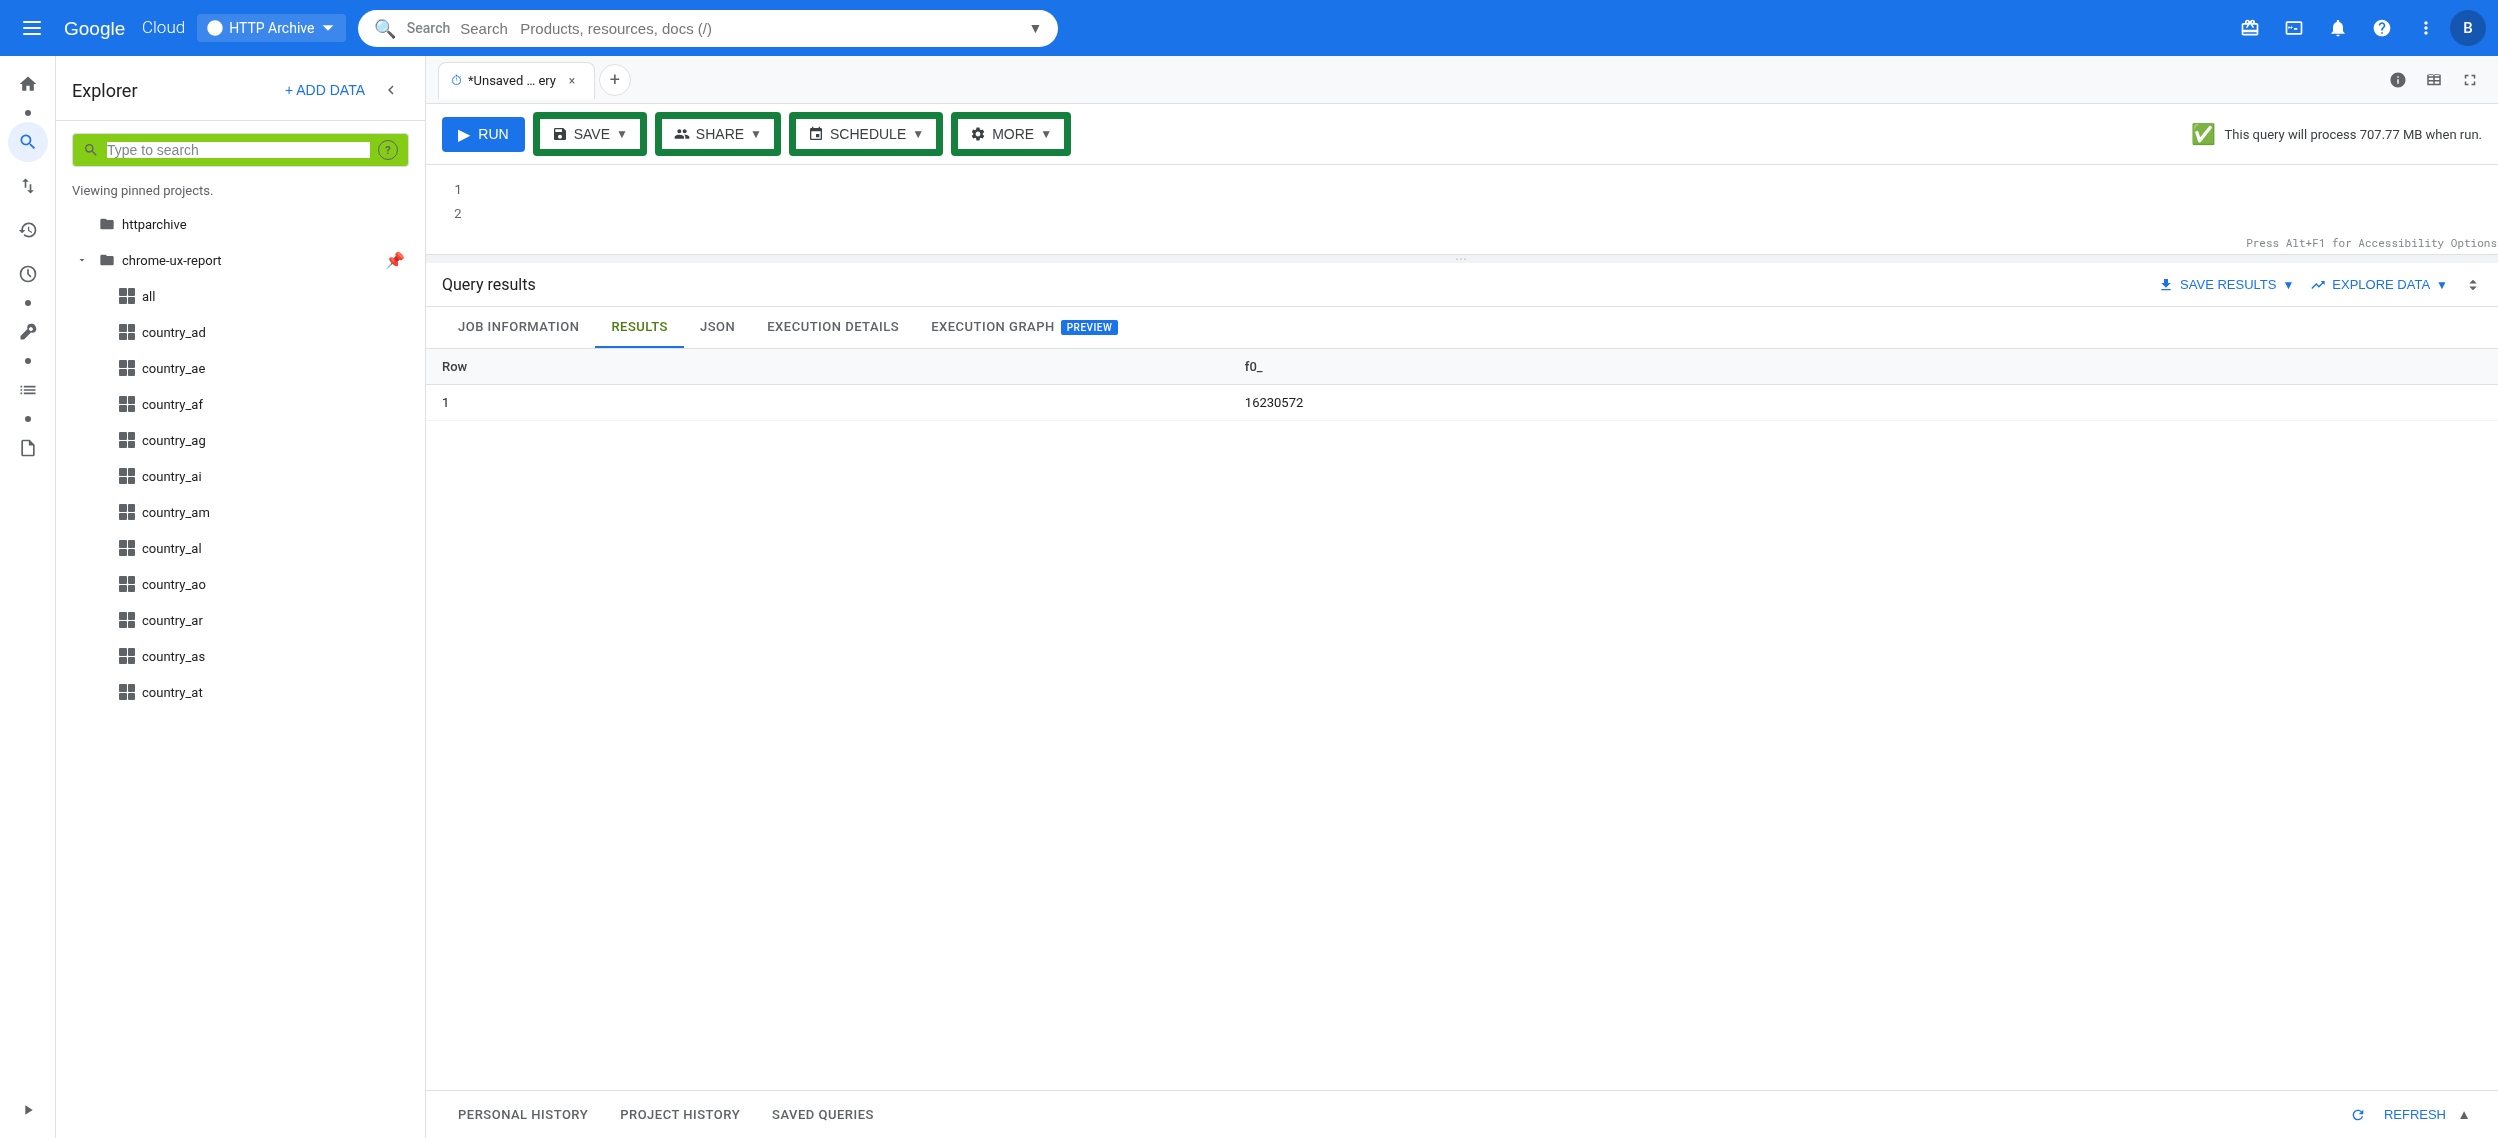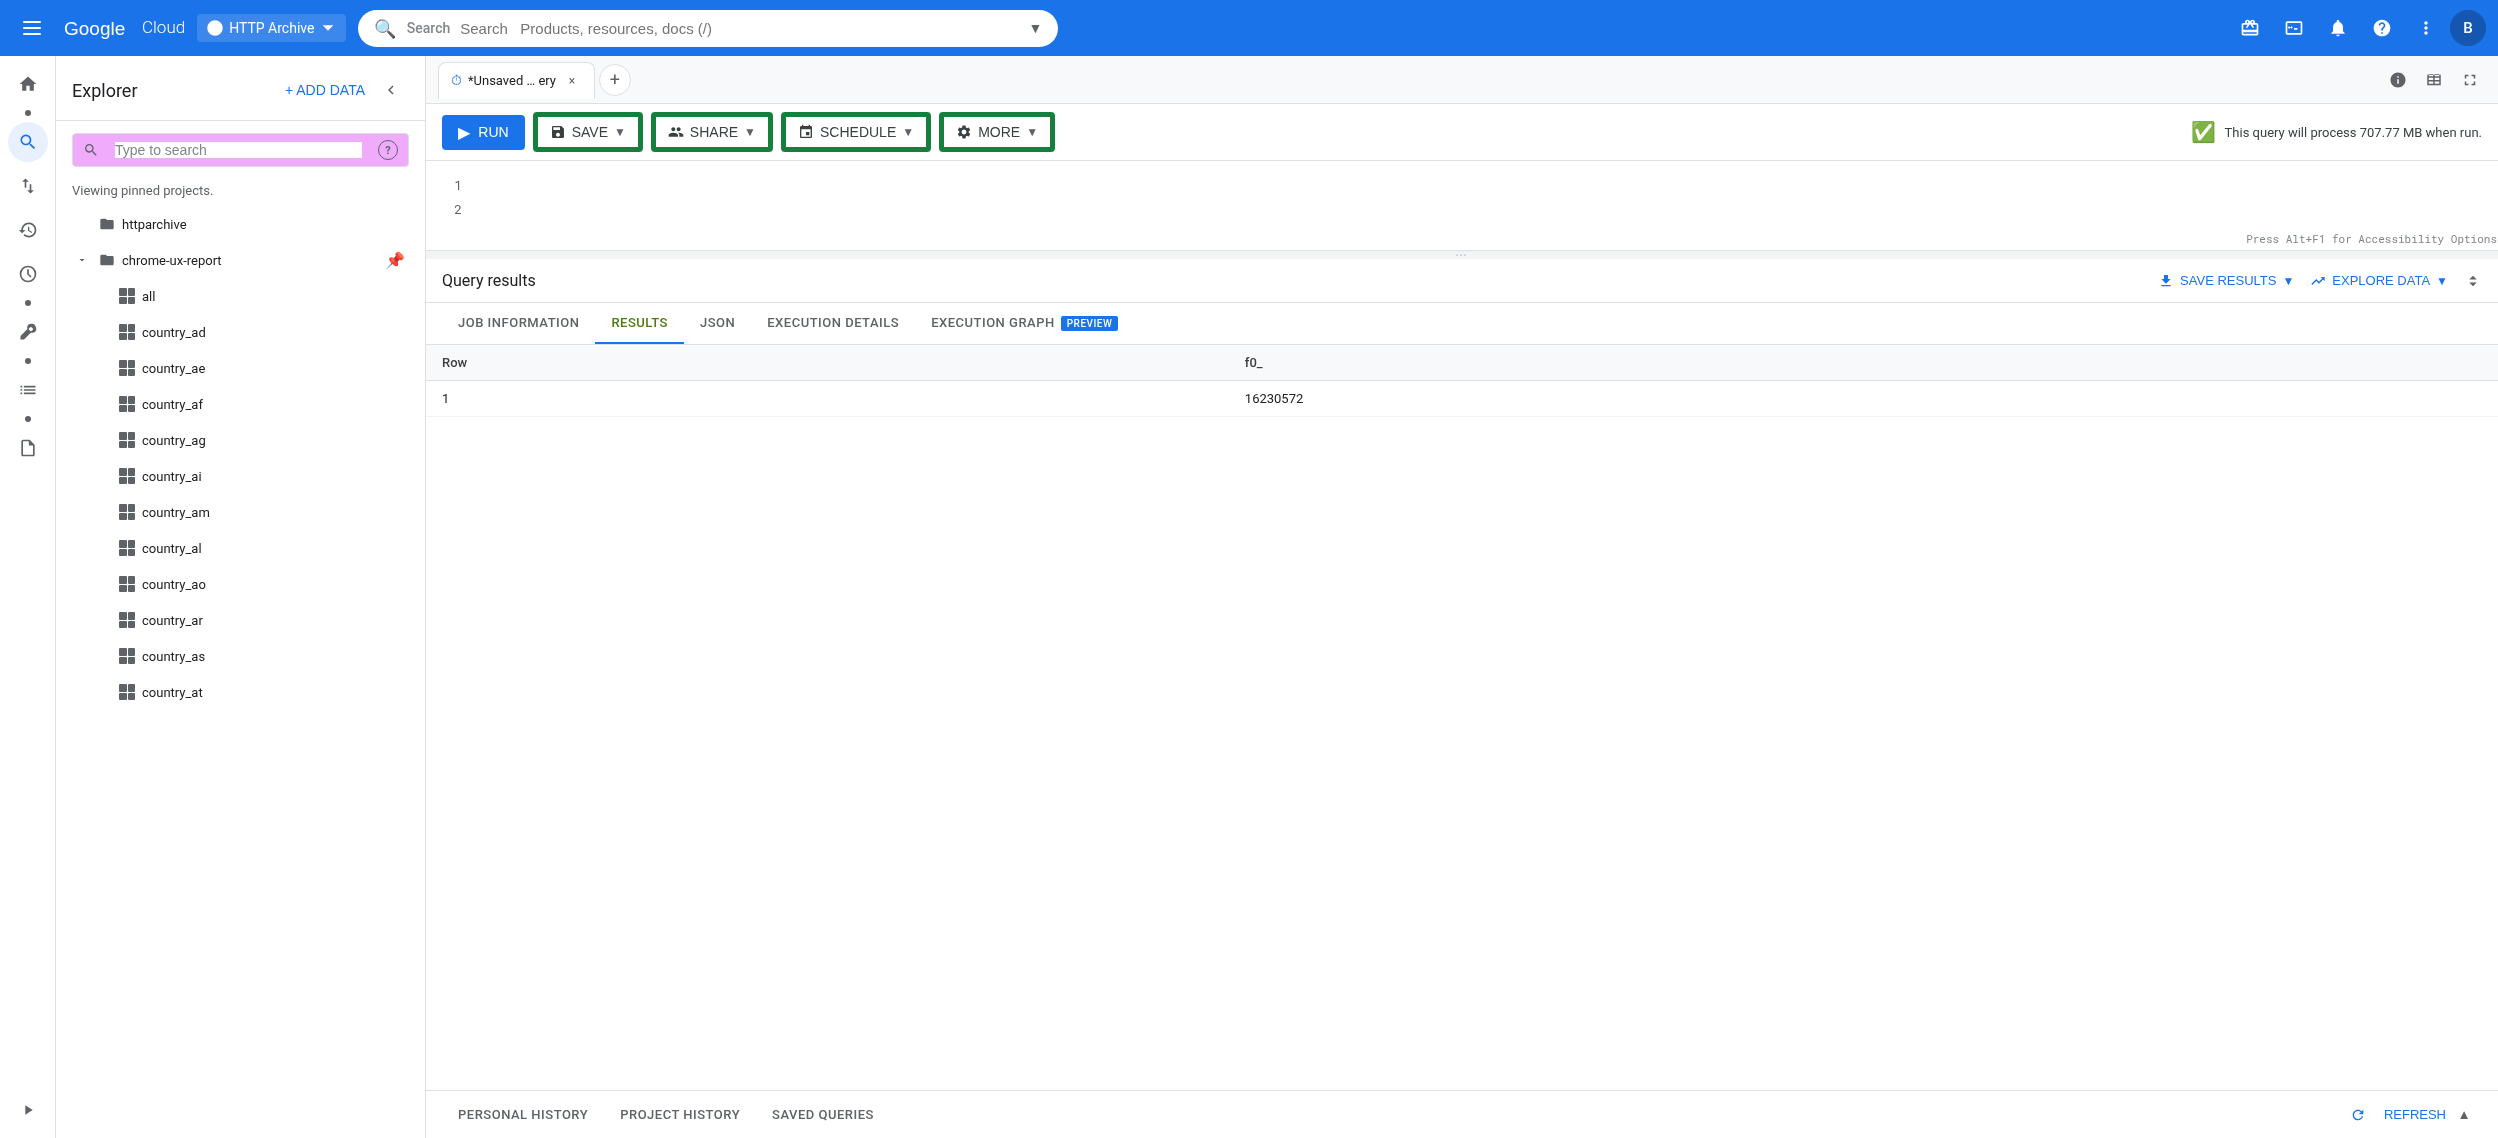--- a/index.html
+++ b/index.html
@@ -76,21 +76,21 @@
       border-radius: 4px; border: none; background: transparent;
     }
     .collapse-btn {
       width: 36px; height: 36px; display: flex; align-items: center; justify-content: center;
       cursor: pointer; color: #5f6368; border-radius: 50%; border: none; background: transparent;
     }
 
     .search-row { padding: 12px 16px; }
     .search-input-wrap {
       display: flex; align-items: center; border: 1px solid #dadce0;
-      border-radius: 4px; padding: 6px 10px; gap: 16px; background: #f0abfc;
+      border-radius: 4px; padding: 6px 10px; gap: 8px; background: #84cc16;
     }
     .search-input-wrap input { border: none; outline: none; flex: 1; font-size: 14px; color: #202124; }
     .search-input-wrap input::placeholder { color: #80868b; }
     .help-circle {
       width: 20px; height: 20px; border-radius: 50%; border: 1px solid #5f6368;
       display: flex; align-items: center; justify-content: center; color: #5f6368;
       font-size: 11px; font-weight: 700; cursor: pointer; flex-shrink: 0;
     }
 
     .viewing-text { padding: 4px 16px 8px; font-size: 13px; color: #5f6368; }
@@ -158,21 +158,21 @@
       background: white; border-bottom: 1px solid #e0e0e0;
     }
     .run-btn {
       display: flex; align-items: center; gap: 8px; background: #1a73e8;
       color: white; border: none; border-radius: 4px; padding: 8px 16px;
       font-size: 14px; font-weight: 500; cursor: pointer;
     }
     .play-icon { font-size: 16px; }
     .toolbar-btn {
       display: flex; align-items: center; gap: 6px; padding: 7px 12px;
-      border: 5px solid #15803d; border-radius: 4px; background: white;
+      border: 7px solid #15803d; border-radius: 4px; background: white;
       font-size: 14px; color: #3c4043; cursor: pointer; font-weight: 500;
     }
     .toolbar-btn .chevron { font-size: 12px; color: #5f6368; }
     .query-info { margin-left: auto; display: flex; align-items: center; gap: 8px; font-size: 13px; color: #3c4043; }
     .check-circle { color: #34a853; font-size: 20px; }
 
     
     .code-editor {
       background: white; padding: 12px 16px; font-family: 'Roboto Mono', monospace;
       font-size: 13px; min-height: 90px; border-bottom: 1px solid #e0e0e0;

